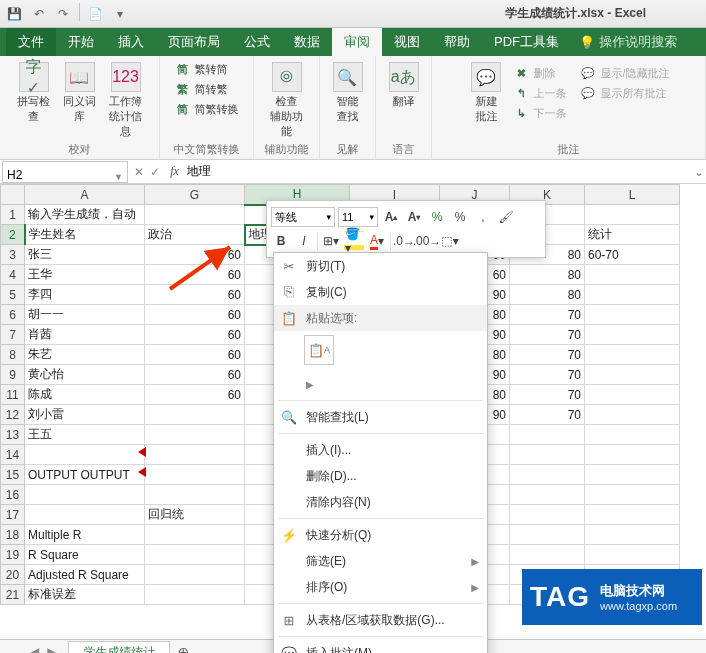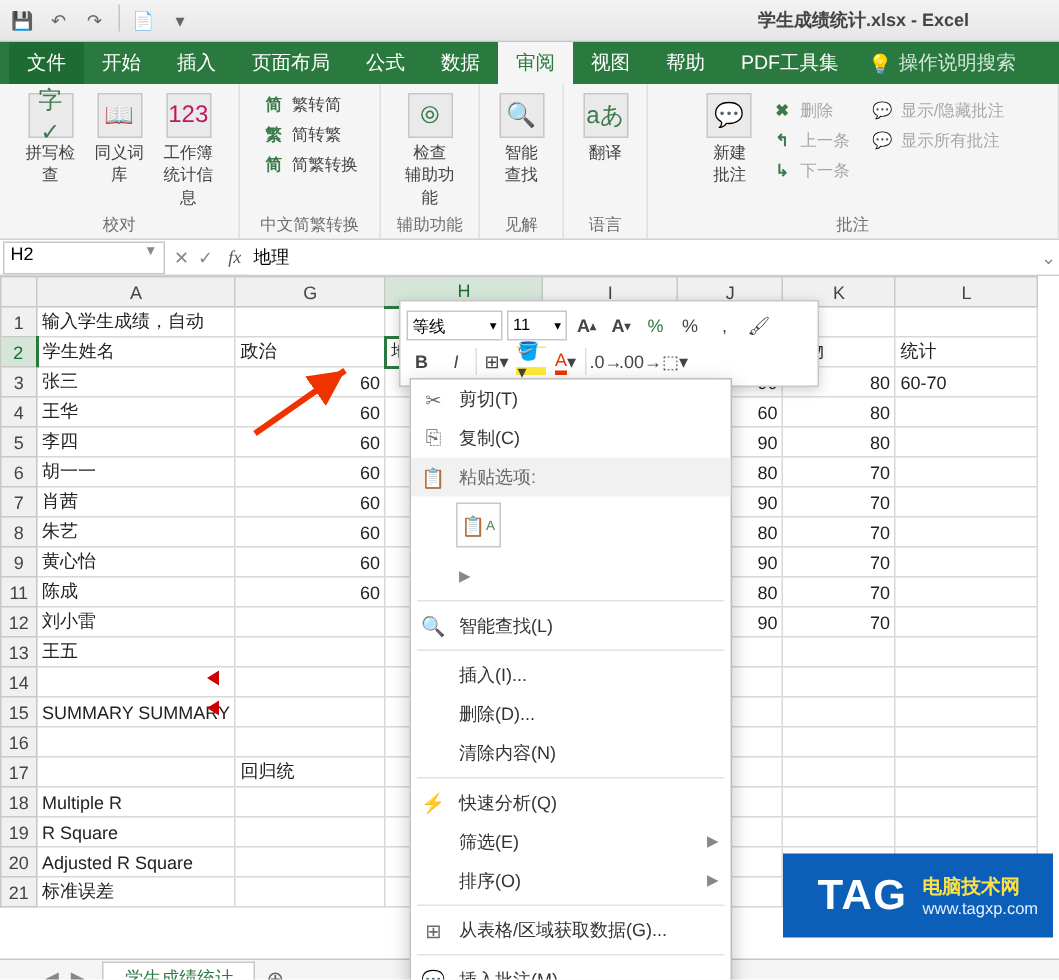--- a/index.html
+++ b/index.html
@@ -26,21 +26,21 @@
   .big-btn { display: flex; flex-direction: column; align-items: center; width: 46px; text-align: center; color: #444; font-size: 11px; gap: 2px; padding: 2px; }
   .big-btn .ico { width: 30px; height: 30px; background: #eaeaea; border: 1px solid #c7c7c7; display: flex; align-items: center; justify-content: center; font-size: 16px; color: #3c7a4c; }
   .stack { display: flex; flex-direction: column; gap: 2px; align-items: flex-start; font-size: 11px; color: #444; }
   .stack-row { display: flex; align-items: center; gap: 4px; padding: 1px 4px; }
   .stack-row .si { width: 16px; height: 16px; display: inline-flex; align-items: center; justify-content: center; color: #3c7a4c; font-weight: bold; }
   .row-items { display: flex; }
   .grayed { color: #a8a8a8; }
 
   
   .fx-row { height: 24px; border-bottom: 1px solid #d0d0d0; display: flex; align-items: center; }
-  .name-box { width: 108px; height: 22px; border: 1px solid #c7c7c7; margin-left: 2px; padding: 0 4px; display: flex; align-items: flex-start; justify-content: space-between; background: #fff; }
+  .name-box { width: 126px; height: 22px; border: 1px solid #c7c7c7; margin-left: 2px; padding: 0 4px; display: flex; align-items: flex-end; justify-content: space-between; background: #fff; }
   .fx-icons { display: flex; gap: 6px; padding: 0 6px; color: #888; }
   .fx-label { font-style: italic; font-family: "Times New Roman", serif; padding: 0 4px; color: #555; }
   .fx-input { flex: 1; height: 22px; border: none; padding: 0 4px; font-size: 12px; }
   .fx-expand { width: 14px; text-align: center; color: #888; }
 
   
   .sheet-wrap { position: relative; height: 455px; overflow: hidden; }
   .sheet { position: absolute; top: 0; left: 0; right: 0; }
   table.grid { border-collapse: collapse; table-layout: fixed; }
   .sel-all { width: 24px; height: 20px; background: #f0f0f0; border: 1px solid #c7c7c7; }
@@ -70,23 +70,23 @@
 
   
   .arrow { position: absolute; pointer-events: none; }
 
   
   .sheet-tabs { height: 24px; border-top: 1px solid #c7c7c7; background: #f5f5f5; display: flex; align-items: center; padding-left: 30px; gap: 2px; }
   .sheet-tab { padding: 2px 14px; border: 1px solid #c7c7c7; border-bottom: none; background: #fff; font-size: 12px; color: #2a7a3f; }
   .sheet-plus { width: 22px; text-align: center; color: #666; font-size: 14px; }
 
   
-  .tag-badge { position: absolute; right: 4px; bottom: 28px; width: 180px; height: 56px; background: #0b5fb8; display: flex; align-items: center; padding: 4px 23px; gap: 10px; color: #fff; }
+  .tag-badge { position: absolute; right: 4px; bottom: 28px; width: 180px; height: 56px; background: #0b5fb8; display: flex; align-items: center; padding: 4px 8px; gap: 10px; color: #fff; }
   .tag-badge .t { font-size: 28px; font-weight: 900; font-family: Arial Black, sans-serif; letter-spacing: 1px; }
-  .tag-badge .txt div:first-child { font-size: 13px; font-weight: bold; color: #fde047; }
+  .tag-badge .txt div:first-child { font-size: 13px; font-weight: bold; color: #ffffff; }
   .tag-badge .txt div:last-child { font-size: 11px; color: #e6f0ff; }
 
   
   .red-tri { position: absolute; width: 0; height: 0; border-left: 8px solid #c00; border-top: 5px solid transparent; border-bottom: 5px solid transparent; }
 </style>
 </head>
 <body>
 
 <div class="titlebar">
   <div class="qat">
@@ -366,21 +366,21 @@
             <td class="cell"></td>
             <td class="cell"></td>
             <td class="cell"></td>
             <td class="cell"></td>
             <td class="cell"></td>
             <td class="cell"></td>
             <td class="cell"></td>
           </tr>
           <tr>
             <th class="rowh">15</th>
-            <td class="cell">SUMMARY SUMMARY</td>
+            <td class="cell">OUTPUT OUTPUT</td>
             <td class="cell"></td>
             <td class="cell"></td>
             <td class="cell"></td>
             <td class="cell"></td>
             <td class="cell"></td>
             <td class="cell"></td>
           </tr>
           <tr>
             <th class="rowh">16</th>
             <td class="cell"></td>

